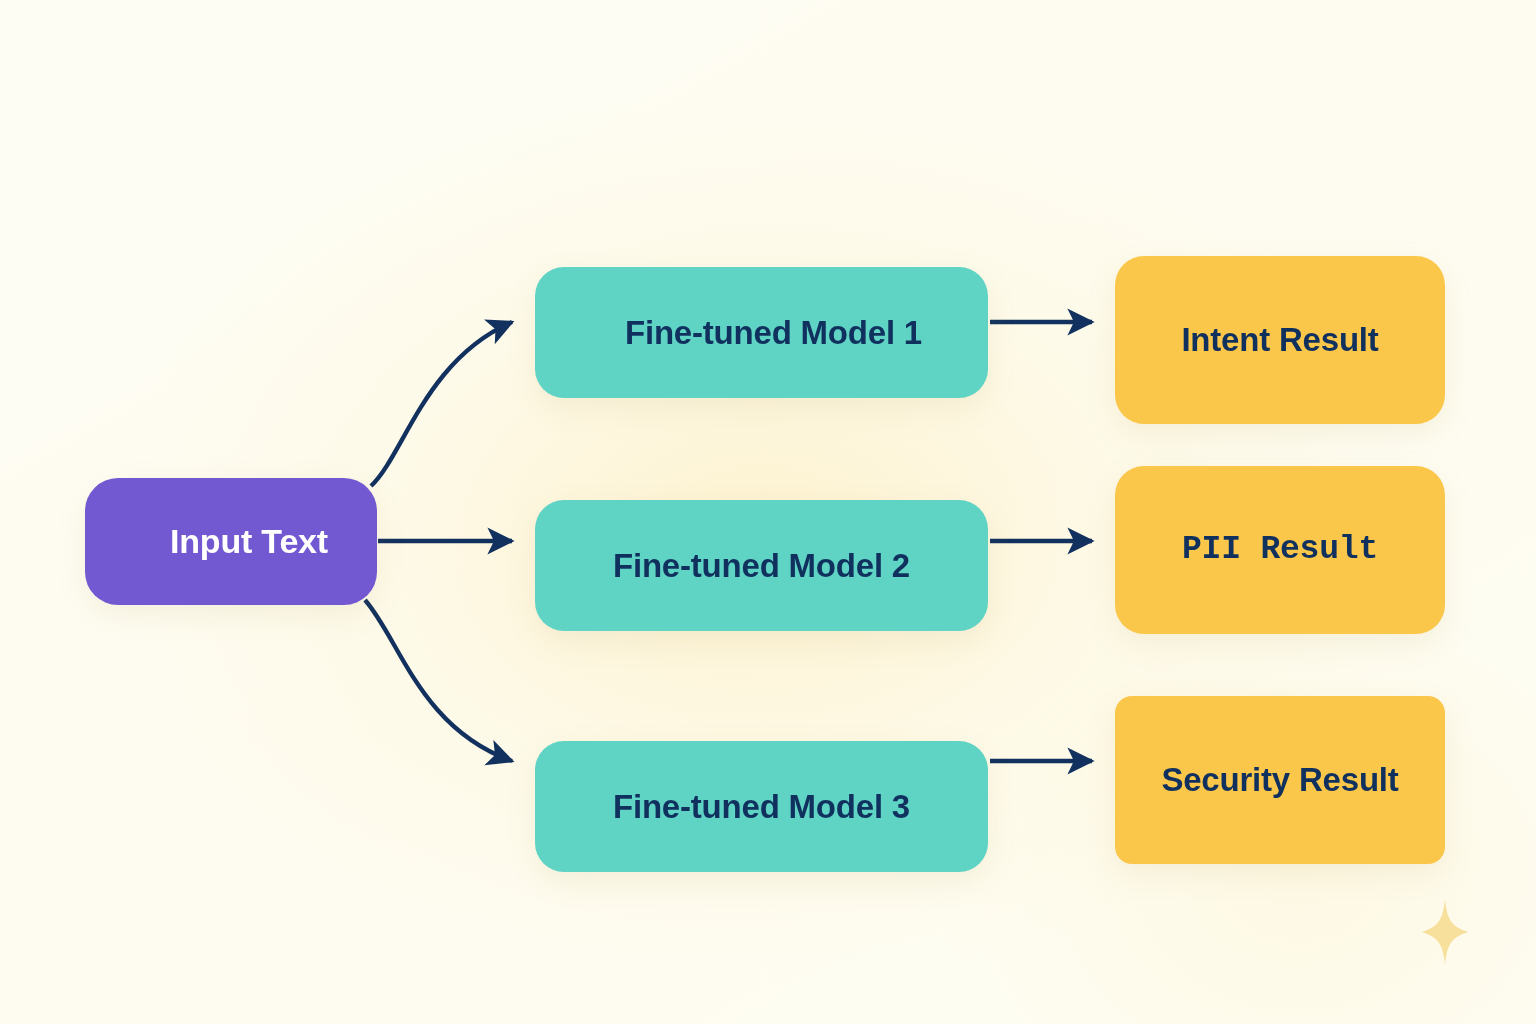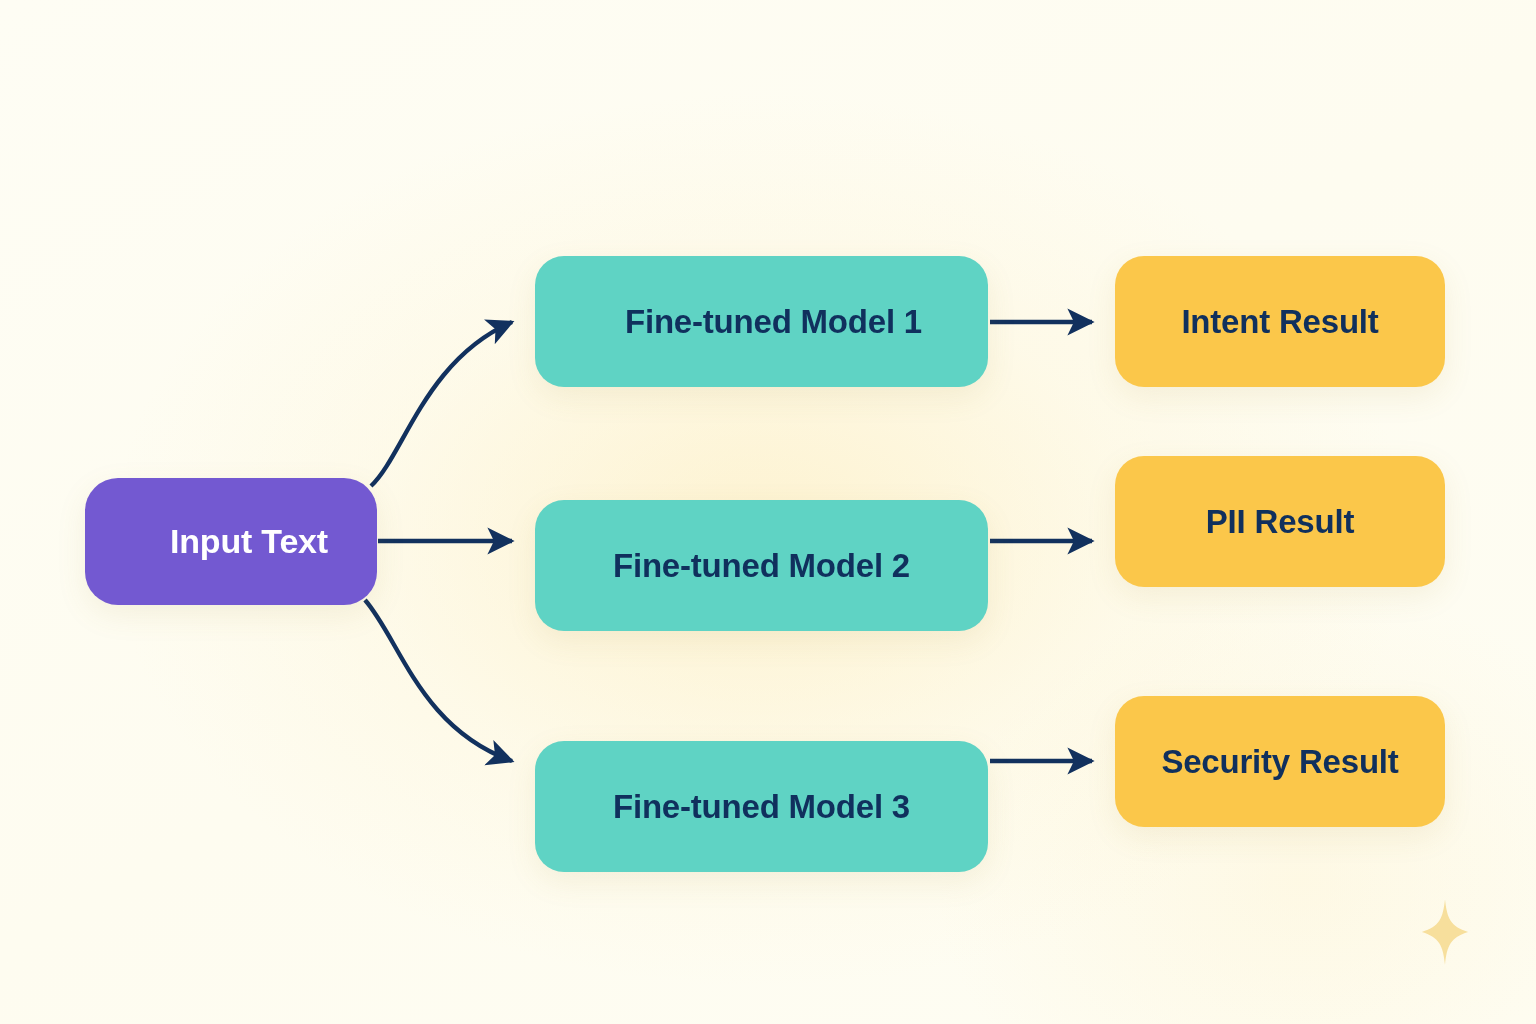--- a/index.html
+++ b/index.html
@@ -66,40 +66,40 @@
     width: 453px;
     height: 131px;
     background: #5fd3c4;
     border-radius: 29px;
     box-shadow: 0 10px 30px rgba(160,140,60,0.10);
   }
   .node-model .label {
     color: #10305d;
     font-size: 33px;
   }
-  .model-0 { top: 256px; padding-left: 24px; }
+  .model-0 { top: 267px; padding-left: 24px; }
   .model-1 { top: 476px; margin-top: 24px; }
   .model-2 { top: 696px; margin-top: 45px; }
 
   
   .node-result {
     left: 1115px;
     width: 330px;
-    height: 131px;
+    height: 168px;
     background: #fbc74a;
     border-radius: 29px;
     box-shadow: 0 10px 30px rgba(170,140,50,0.10);
   }
   .node-result .label {
     color: #10305d;
     font-size: 33px;
   }
   .result-0 { top: 256px; }
-  .result-1 { top: 456px; }
-  .result-2 { top: 696px; }
+  .result-1 { top: 466px; font-family: Liberation Mono, monospace; }
+  .result-2 { top: 696px; border-radius: 17px; }
 
   
   .sparkle {
     position: absolute;
     left: 1411px;
     top: 898px;
     width: 68px;
     height: 68px;
   }
 </style>

